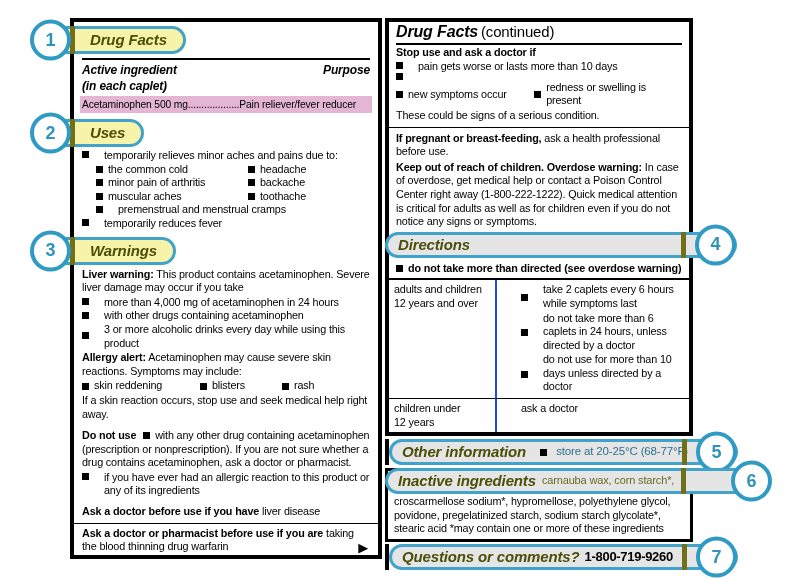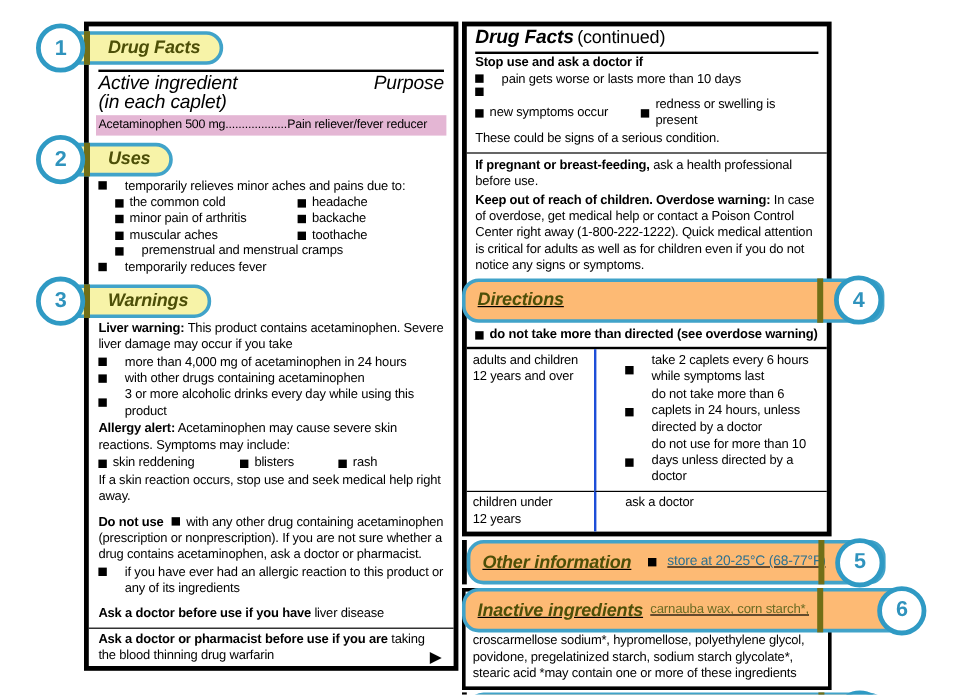--- a/index.html
+++ b/index.html
@@ -12,43 +12,43 @@
   .rcol{position:absolute;left:385px;top:18px;width:308px;height:541px;
         display:flex;flex-direction:column;}
   .mainbox{box-sizing:border-box;border:4px solid #000;background:#fff;padding:3px 7px 0 7px;
         flex:1;display:flex;flex-direction:column;}
   
   .body-t{font-size:10.8px;line-height:13.6px;letter-spacing:-0.15px;}
   p.para{margin:1px 0;}
   b{font-weight:bold;}
   .h1{font-size:16px;font-weight:bold;font-style:italic;}
   .cont{font-size:15px;}
-  .h2{font-size:16px;font-weight:normal;font-style:italic;line-height:16px;}
+  .h2{font-size:12px;font-weight:bold;font-style:italic;line-height:16px;}
   .pill-title{font-size:15px;font-weight:bold;font-style:italic;color:#4d4f08;white-space:nowrap;}
   
   .hr{height:1px;background:#000;margin:3px -8px;}
   .thick-hr{height:3px;background:#000;margin:2px -8px;}
   .mainbox .hr{margin:3px -7px;}
   
   .sec-head{position:relative;height:31px;margin:1px 0 0 0;flex:none;}
   .sec-head.first{border-bottom:2px solid #000;height:33px;}
   .pill{position:absolute;left:-37px;top:1px;height:28px;box-sizing:border-box;
         background:#f7f3a8;border:3px solid #41a3c9;border-radius:15px;
         display:flex;align-items:center;padding:0 16px 0 42px;z-index:2;}
   .pill .bar{position:absolute;left:22px;top:-3px;bottom:-3px;width:5px;background:#716f17;}
   .circle{position:absolute;top:50%;transform:translateY(-50%);width:33px;height:33px;
         box-sizing:content-box;border:4px solid #2f9ac4;border-radius:50%;background:#fff;
         display:flex;align-items:center;justify-content:center;
         font-size:18px;font-weight:bold;color:#2f93bd;z-index:6;font-style:normal;}
   .circle.cl{left:-18px;}
   .circle.cr{right:-2px;}
   .circle.cr6{right:-16px;}
-  .band{position:relative;box-sizing:border-box;height:37px;background:#fdba74;
+  .band{position:relative;box-sizing:border-box;height:26px;background:#e5e5e5;
         border:3px solid #41a3c9;border-radius:14px;display:flex;align-items:center;
-        padding:0 10px;z-index:2;text-decoration:underline;}
+        padding:0 10px;z-index:2;}
   .band .bar{position:absolute;right:48px;top:-3px;bottom:-3px;width:5px;background:#716f17;}
   .dir-band{margin:2px -55px 2px -11px;flex:none;}
   .wrapL{border-left:4px solid #000;flex:none;}
   .other-band{margin:0 -45px 0 0;}
   .inactivebox{box-sizing:border-box;border:3px solid #000;background:#fff;flex:none;margin-top:3px;}
   .inactive-band{margin:-3px -69px 1px -3px;}
   .inactive-band .bar{right:70px;}
   .q-wrap{margin-top:2px;}
   .inactive-rest{padding:0 6px 3px 6px;}
   

